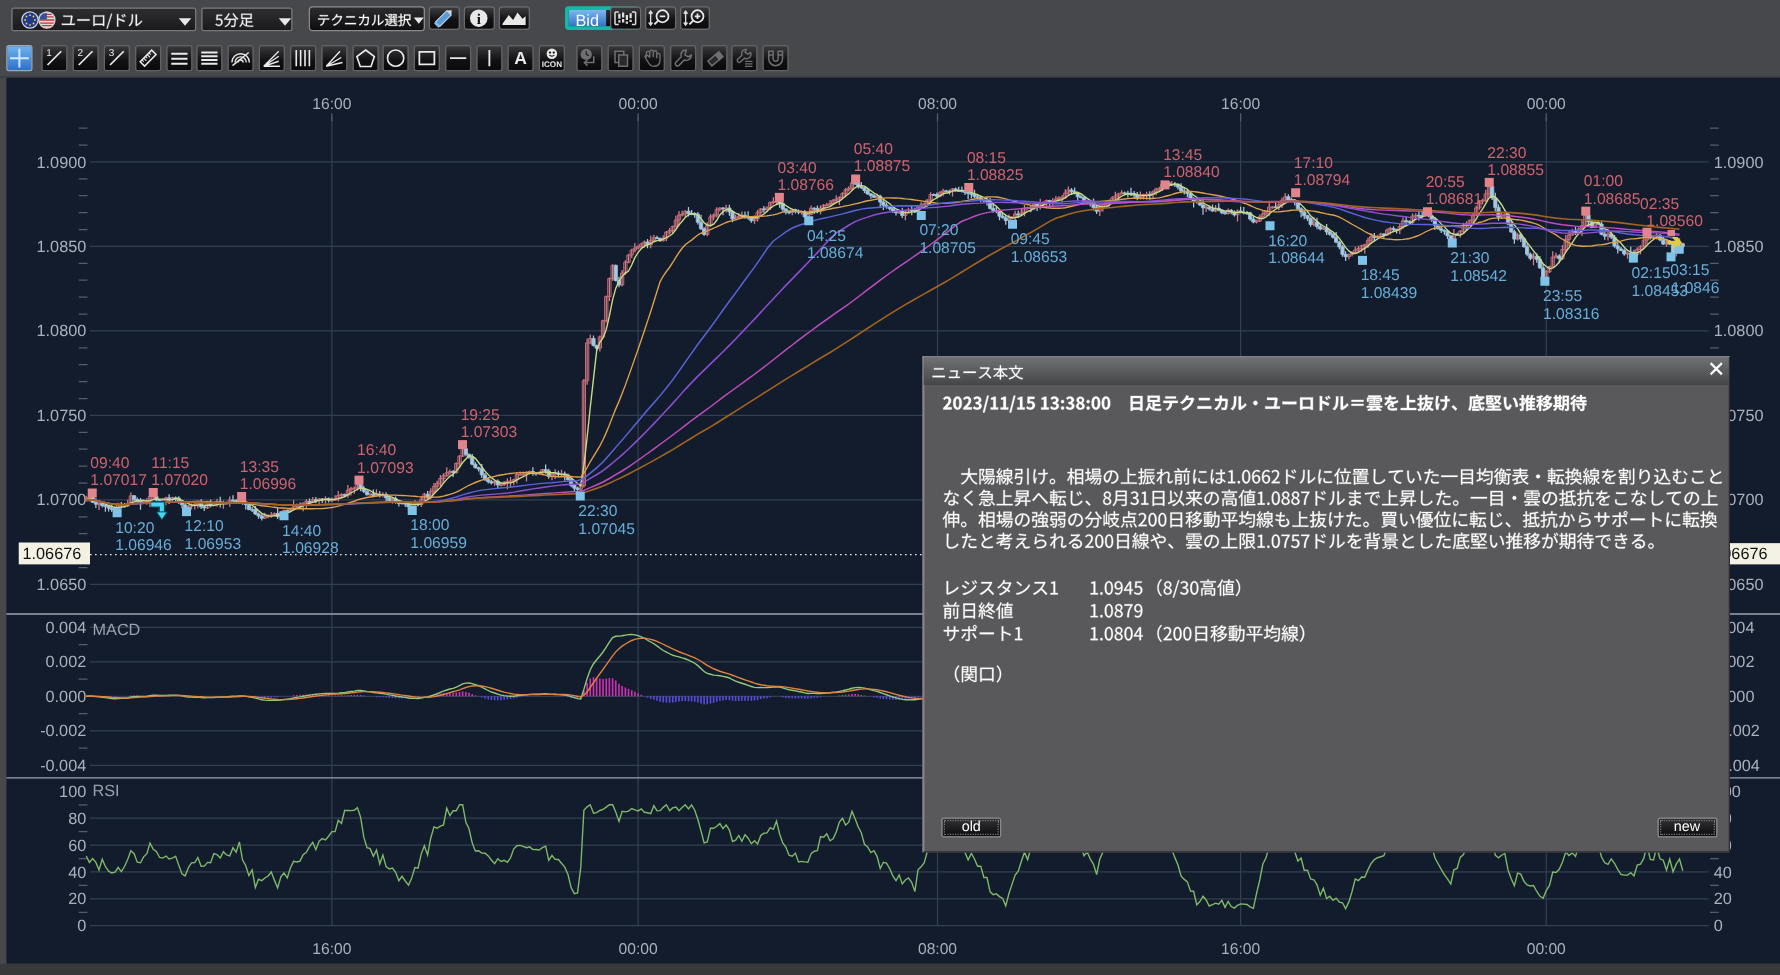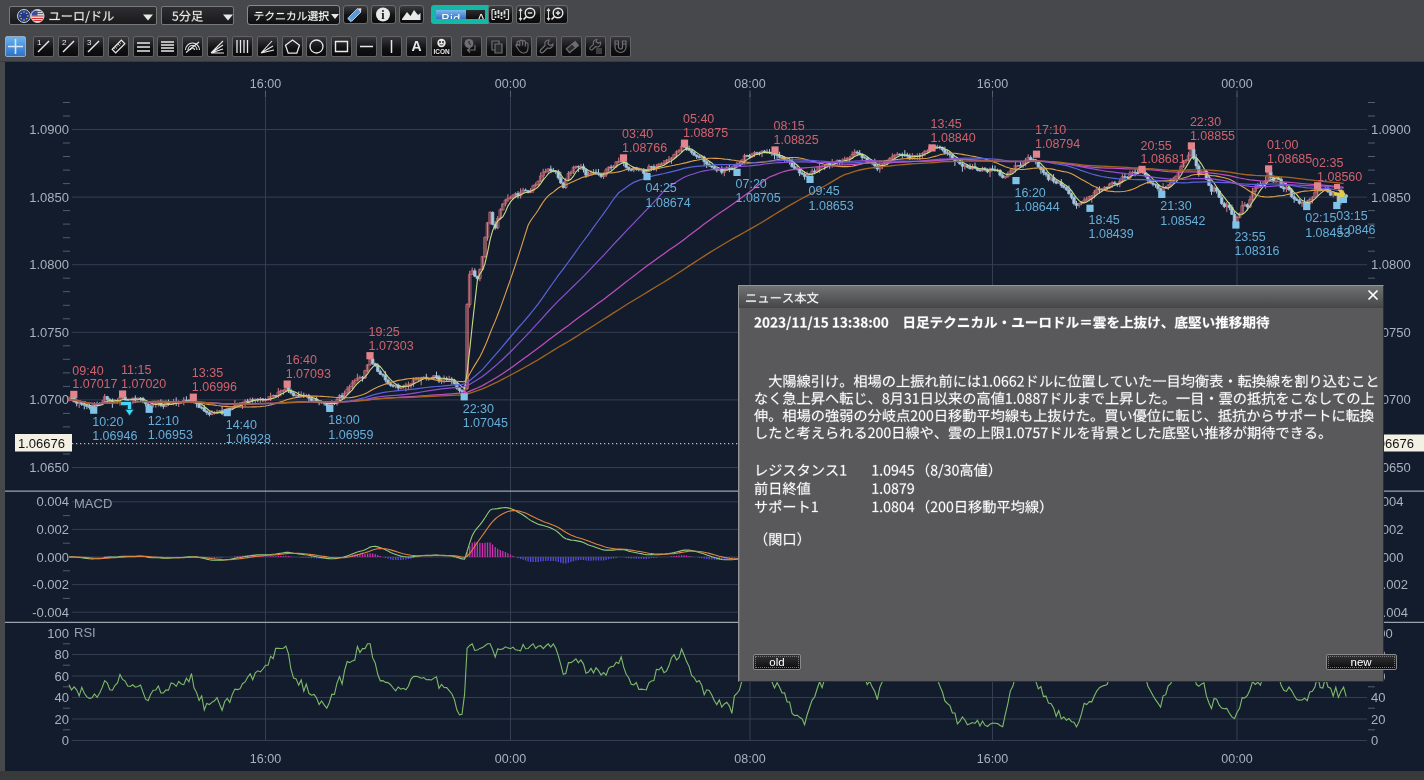--- a/index.html
+++ b/index.html
@@ -224,21 +224,21 @@
       <svg width="22.5" height="17" style="position:absolute;left:0;top:0">
         <circle cx="11" cy="8.5" r="7" fill="#e8e8e8"></circle>
         <text x="11" y="13" font-family="Liberation Serif" font-size="12" font-weight="bold" fill="#111" text-anchor="middle">i</text>
       </svg>
     </div>
     <div style="position:absolute;left:399.0px;top:4.5px;width:24.5px;height:19px;background:linear-gradient(#3c3c3e,#131315 55%,#0b0b0d);border:1px solid #6a6a6c;border-radius:3px;box-sizing:border-box">
       <svg width="22.5" height="17" style="position:absolute;left:0;top:0">
         <path d="M2 13L7 6l3.5 4L14 4l4 5 2.5-2v7H2z" fill="#e8e8e8"></path>
       </svg>
     </div>
-    <div style="position:absolute;left:431px;top:4.5px;width:59px;height:19px;border:5px solid #14b8a6;border-radius:3px;box-sizing:border-box;overflow:hidden">
+    <div style="position:absolute;left:452px;top:4.5px;width:59px;height:19px;border:3px solid #14b8a6;border-radius:3px;box-sizing:border-box;overflow:hidden">
       <div style="position:absolute;left:0;top:0;width:29.5px;height:100%;background:linear-gradient(#7db8ef,#3272c4);color:#fff;font:13px 'Liberation Sans';text-align:center;line-height:17px">Bid</div>
       <div style="position:absolute;left:29.5px;top:0;width:44px;height:100%;background:linear-gradient(#2c2c2e,#0e0e10);color:#fff;font:13px 'Liberation Sans';text-align:center;line-height:17px">Ask</div>
     </div>
     <div style="position:absolute;left:488.3px;top:4.5px;width:24.5px;height:19px;background:linear-gradient(#3c3c3e,#131315 55%,#0b0b0d);border:1px solid #6a6a6c;border-radius:3px;box-sizing:border-box">
       <svg width="22.5" height="17" style="position:absolute;left:0;top:0">
         <path d="M3 3.5h3M3 13.5h3M19.5 3.5h-3M19.5 13.5h-3" stroke="#ddd" stroke-width="1.2"></path>
         <path d="M3 3.5v10M19.5 3.5v10" stroke="#ddd" stroke-width="1.2"></path>
         <path d="M6.5 5v7M9.5 4v8M12.5 6v7M15.5 4.5v7" stroke="#ddd" stroke-width="1.8" stroke-dasharray="4,1.2"></path>
       </svg>
     </div>
@@ -416,14 +416,14 @@
       <path d="M872.5 475.5H878.3V474.4H876.2V465.1H875.2C874.6 465.4 873.9 465.7 873 465.8V466.7H874.9V474.4H872.5Z M881.2 475.7C881.7 475.7 882.1 475.3 882.1 474.7C882.1 474.1 881.7 473.7 881.2 473.7C880.6 473.7 880.2 474.1 880.2 474.7C880.2 475.3 880.6 475.7 881.2 475.7Z M887.1 475.7C889 475.7 890.3 473.9 890.3 470.3C890.3 466.7 889 464.9 887.1 464.9C885.1 464.9 883.8 466.7 883.8 470.3C883.8 473.9 885.1 475.7 887.1 475.7ZM887.1 474.6C885.9 474.6 885.1 473.3 885.1 470.3C885.1 467.2 885.9 465.9 887.1 465.9C888.3 465.9 889.1 467.2 889.1 470.3C889.1 473.3 888.3 474.6 887.1 474.6Z M894.3 475.7C896.3 475.7 898.1 474.1 898.1 469.8C898.1 466.5 896.6 464.9 894.6 464.9C893 464.9 891.6 466.3 891.6 468.3C891.6 470.4 892.8 471.6 894.5 471.6C895.4 471.6 896.3 471.1 896.9 470.3C896.8 473.5 895.6 474.6 894.3 474.6C893.6 474.6 893 474.3 892.5 473.8L891.8 474.6C892.4 475.2 893.2 475.7 894.3 475.7ZM896.9 469.2C896.2 470.2 895.4 470.6 894.7 470.6C893.5 470.6 892.9 469.7 892.9 468.3C892.9 466.9 893.6 465.9 894.6 465.9C896 465.9 896.7 467.1 896.9 469.2Z M903.7 475.5H904.9V472.6H906.3V471.6H904.9V465.1H903.5L899.2 471.8V472.6H903.7ZM903.7 471.6H900.5L902.9 468C903.2 467.5 903.5 467 903.7 466.5H903.8C903.8 467 903.7 467.9 903.7 468.4Z M910.5 475.7C912.2 475.7 913.9 474.4 913.9 472.1C913.9 469.8 912.5 468.8 910.8 468.8C910.1 468.8 909.7 469 909.2 469.2L909.5 466.2H913.4V465.1H908.3L908 469.9L908.7 470.4C909.3 470 909.7 469.8 910.4 469.8C911.7 469.8 912.6 470.7 912.6 472.1C912.6 473.7 911.6 474.6 910.4 474.6C909.2 474.6 908.4 474.1 907.8 473.5L907.2 474.3C907.9 475 908.9 475.7 910.5 475.7Z" fill="#fff" stroke="#fff" stroke-width="0.25"></path>
       <path d="M925.9 470.1C925.9 472.9 927 475.1 928.7 476.9L929.5 476.4C927.9 474.7 926.9 472.6 926.9 470.1C926.9 467.6 927.9 465.5 929.5 463.8L928.7 463.3C927 465.1 925.9 467.3 925.9 470.1Z M934.2 475.7C936.1 475.7 937.4 474.5 937.4 473C937.4 471.6 936.6 470.8 935.7 470.3V470.2C936.3 469.7 937.1 468.8 937.1 467.7C937.1 466.1 936 464.9 934.2 464.9C932.6 464.9 931.4 466 931.4 467.6C931.4 468.7 932 469.5 932.8 470V470C931.8 470.5 930.9 471.5 930.9 472.9C930.9 474.5 932.2 475.7 934.2 475.7ZM934.9 469.8C933.7 469.4 932.5 468.8 932.5 467.6C932.5 466.6 933.2 465.9 934.2 465.9C935.3 465.9 936 466.7 936 467.7C936 468.5 935.6 469.2 934.9 469.8ZM934.2 474.7C932.9 474.7 932 473.9 932 472.8C932 471.8 932.6 471 933.4 470.4C934.9 471 936.2 471.6 936.2 473C936.2 474 935.4 474.7 934.2 474.7Z M938.2 478H939.2L943.4 464.2H942.5Z M947.4 475.7C949.2 475.7 950.7 474.6 950.7 472.7C950.7 471.3 949.8 470.4 948.5 470.1V470C949.6 469.6 950.4 468.8 950.4 467.5C950.4 465.9 949.1 464.9 947.3 464.9C946.1 464.9 945.2 465.4 944.4 466.1L945.1 467C945.7 466.4 946.5 466 947.3 466C948.4 466 949.1 466.6 949.1 467.6C949.1 468.7 948.3 469.6 946.2 469.6V470.6C948.6 470.6 949.4 471.4 949.4 472.7C949.4 473.9 948.5 474.6 947.3 474.6C946.1 474.6 945.3 474 944.7 473.4L944.1 474.3C944.7 475 945.8 475.7 947.4 475.7Z M955.5 475.7C957.4 475.7 958.7 473.9 958.7 470.3C958.7 466.7 957.4 464.9 955.5 464.9C953.5 464.9 952.2 466.7 952.2 470.3C952.2 473.9 953.5 475.7 955.5 475.7ZM955.5 474.6C954.3 474.6 953.5 473.3 953.5 470.3C953.5 467.2 954.3 465.9 955.5 465.9C956.7 465.9 957.5 467.2 957.5 470.3C957.5 473.3 956.7 474.6 955.5 474.6Z M963.7 467.4H969.3V468.8H963.7ZM962.7 466.7V469.6H970.3V466.7ZM965.9 463.6V464.9H960.3V465.9H972.7V464.9H967V463.6ZM961 470.5V476.6H962V471.4H971.1V475.3C971.1 475.5 971 475.6 970.8 475.6C970.5 475.6 969.7 475.6 968.8 475.6C969 475.9 969.1 476.3 969.2 476.6C970.3 476.6 971.1 476.6 971.6 476.4C972 476.3 972.1 476 972.1 475.4V470.5ZM964.7 473.1H968.3V474.5H964.7ZM963.8 472.3V476H964.7V475.3H969.2V472.3Z M981.7 469.9H985.3V471.1H981.7ZM981.7 471.9H985.3V473.1H981.7ZM981.7 468H985.3V469.1H981.7ZM980.7 467.2V473.9H986.4V467.2H983.3L983.5 466H987.2V465H983.6L983.7 463.6L982.6 463.6L982.5 465H978.6V466H982.4L982.3 467.2ZM978.4 467.9V476.6H979.4V475.9H987.2V475H979.4V467.9ZM977.4 463.6C976.6 465.8 975.2 467.9 973.8 469.3C974 469.5 974.3 470.1 974.4 470.3C974.9 469.8 975.4 469.2 975.9 468.6V476.6H976.9V467C977.5 466 978 465 978.4 463.9Z M992.1 470.1C992.1 467.3 991 465.1 989.3 463.3L988.5 463.8C990.1 465.5 991.1 467.6 991.1 470.1C991.1 472.6 990.1 474.7 988.5 476.4L989.3 476.9C991 475.1 992.1 472.9 992.1 470.1Z" fill="#fff" stroke="#fff" stroke-width="0.25"></path>
       <path d="M762.6 486.5V492.3H763.6V486.5ZM765.5 486.1V493.6C765.5 493.8 765.4 493.9 765.2 493.9C764.9 493.9 764.2 493.9 763.3 493.9C763.4 494.1 763.6 494.6 763.7 494.9C764.8 494.9 765.5 494.9 765.9 494.7C766.4 494.5 766.5 494.2 766.5 493.6V486.1ZM764.3 481.8C764 482.5 763.4 483.4 762.9 484.1H758.7L759.4 483.9C759.1 483.3 758.5 482.5 757.9 481.9L757 482.2C757.5 482.8 758 483.6 758.3 484.1H754.8V485.1H767.4V484.1H764.1C764.6 483.5 765 482.8 765.4 482.2ZM759.8 489.5V491H756.7V489.5ZM759.8 488.7H756.7V487.3H759.8ZM755.6 486.4V494.9H756.7V491.8H759.8V493.7C759.8 493.9 759.8 493.9 759.6 493.9C759.4 494 758.7 494 758 493.9C758.1 494.2 758.3 494.6 758.4 494.9C759.3 494.9 759.9 494.9 760.3 494.7C760.7 494.5 760.8 494.3 760.8 493.7V486.4Z M771.8 488.8H778.9V492.8H771.8ZM771.8 487.8V483.9H778.9V487.8ZM770.7 482.8V494.8H771.8V493.9H778.9V494.7H780V482.8Z M790.4 490.1C791.4 490.5 792.6 491.2 793.3 491.7L793.9 491C793.3 490.5 792.1 489.8 791 489.4ZM788.8 492.7C790.8 493.3 793.1 494.3 794.4 495L795 494.2C793.7 493.5 791.4 492.5 789.5 492ZM786.6 490.1C787 491 787.4 492.1 787.5 492.8L788.3 492.5C788.2 491.8 787.8 490.7 787.4 489.9ZM783.7 490C783.5 491.2 783.2 492.5 782.8 493.4C783 493.5 783.4 493.7 783.6 493.8C784.1 492.9 784.4 491.5 784.6 490.2ZM790.5 484.3H793.7C793.3 485.1 792.7 485.9 792 486.5C791.4 485.9 790.8 485.1 790.4 484.4ZM782.9 488.2 783 489.2 785.2 489.1V495H786.2V489L787.3 488.9C787.4 489.2 787.5 489.5 787.5 489.7L788.2 489.4C788.4 489.6 788.6 489.9 788.7 490C789.8 489.5 791 488.8 792 487.9C793.1 488.9 794.3 489.7 795.5 490.2C795.7 489.9 796 489.5 796.2 489.3C795 488.9 793.8 488.1 792.8 487.2C793.7 486.2 794.6 485.1 795.1 483.7L794.5 483.3L794.3 483.3H791.1C791.3 482.9 791.5 482.5 791.7 482L790.7 481.9C790.2 483.2 789.1 484.8 787.6 486C787.8 486.1 788.2 486.4 788.3 486.7C788.9 486.2 789.4 485.7 789.8 485.2C790.3 485.9 790.8 486.6 791.3 487.2C790.4 488 789.3 488.6 788.3 489.1C788 488.3 787.5 487.3 787 486.5L786.3 486.8C786.5 487.2 786.7 487.6 786.9 488.1L784.8 488.2C785.8 486.9 786.9 485.3 787.7 483.9L786.8 483.5C786.4 484.3 785.9 485.2 785.3 486C785.1 485.8 784.8 485.4 784.5 485.1C785 484.3 785.6 483.2 786.1 482.3L785.2 481.9C784.9 482.7 784.4 483.7 783.9 484.5L783.5 484.2L782.9 484.9C783.6 485.5 784.3 486.3 784.8 486.9C784.5 487.4 784.1 487.8 783.8 488.2Z M804.7 488.2H808.3V489.4H804.7ZM804.7 490.2H808.3V491.4H804.7ZM804.7 486.3H808.3V487.4H804.7ZM803.7 485.5V492.2H809.4V485.5H806.3L806.4 484.3H810.1V483.3H806.6L806.7 481.9L805.6 481.9L805.5 483.3H801.6V484.3H805.4L805.3 485.5ZM801.4 486.2V494.9H802.4V494.2H810.2V493.3H802.4V486.2ZM800.3 481.9C799.6 484.1 798.2 486.2 796.8 487.6C797 487.8 797.3 488.4 797.4 488.6C797.9 488.1 798.4 487.5 798.9 486.9V494.9H799.9V485.3C800.4 484.3 801 483.3 801.4 482.2Z" fill="#fff" stroke="#fff" stroke-width="0.25"></path>
       <path d="M872.5 493.8H878.3V492.7H876.2V483.4H875.2C874.6 483.7 873.9 484 873 484.1V485H874.9V492.7H872.5Z M881.2 494C881.7 494 882.1 493.6 882.1 493C882.1 492.4 881.7 492 881.2 492C880.6 492 880.2 492.4 880.2 493C880.2 493.6 880.6 494 881.2 494Z M887.1 494C889 494 890.3 492.2 890.3 488.6C890.3 485 889 483.2 887.1 483.2C885.1 483.2 883.8 485 883.8 488.6C883.8 492.2 885.1 494 887.1 494ZM887.1 492.9C885.9 492.9 885.1 491.6 885.1 488.6C885.1 485.5 885.9 484.2 887.1 484.2C888.3 484.2 889.1 485.5 889.1 488.6C889.1 491.6 888.3 492.9 887.1 492.9Z M895 494C896.9 494 898.2 492.8 898.2 491.3C898.2 489.9 897.4 489.1 896.5 488.6V488.5C897.1 488 897.9 487.1 897.9 486C897.9 484.4 896.8 483.2 895 483.2C893.4 483.2 892.2 484.3 892.2 485.9C892.2 487 892.8 487.8 893.6 488.3V488.3C892.6 488.8 891.7 489.8 891.7 491.2C891.7 492.8 893.1 494 895 494ZM895.7 488.1C894.5 487.7 893.3 487.1 893.3 485.9C893.3 484.9 894 484.2 895 484.2C896.1 484.2 896.8 485 896.8 486C896.8 486.8 896.4 487.5 895.7 488.1ZM895 493C893.8 493 892.8 492.2 892.8 491.1C892.8 490.1 893.4 489.3 894.2 488.7C895.7 489.3 897 489.9 897 491.3C897 492.3 896.2 493 895 493Z M901.7 493.8H903.1C903.2 489.7 903.7 487.3 906.1 484.2V483.4H899.6V484.5H904.6C902.6 487.3 901.9 489.9 901.7 493.8Z M910.1 494C912.1 494 913.9 492.4 913.9 488.1C913.9 484.8 912.4 483.2 910.4 483.2C908.8 483.2 907.4 484.6 907.4 486.6C907.4 488.7 908.5 489.9 910.3 489.9C911.1 489.9 912 489.4 912.7 488.6C912.6 491.8 911.4 492.9 910.1 492.9C909.4 492.9 908.8 492.6 908.3 492.1L907.6 492.9C908.2 493.5 909 494 910.1 494ZM912.7 487.5C912 488.5 911.2 488.9 910.5 488.9C909.2 488.9 908.6 488 908.6 486.6C908.6 485.2 909.4 484.2 910.4 484.2C911.7 484.2 912.5 485.4 912.7 487.5Z" fill="#fff" stroke="#fff" stroke-width="0.25"></path>
       <path d="M755 503.9V505.1C755.1 505.1 755.8 505.1 756.4 505.1H757.9V507.4C757.9 507.9 757.9 508.5 757.8 508.7H759.1C759.1 508.5 759 507.9 759 507.4V505.1H763.1V505.7C763.1 509.6 761.8 510.9 759.2 511.9L760.2 512.8C763.4 511.3 764.2 509.4 764.2 505.6V505.1H765.8C766.4 505.1 766.9 505.1 767.1 505.1V503.9C766.9 503.9 766.4 504 765.8 504H764.2V502.2C764.2 501.7 764.3 501.2 764.3 501.1H763C763 501.2 763.1 501.7 763.1 502.2V504H759V502.2C759 501.7 759.1 501.3 759.1 501.1H757.8C757.9 501.5 757.9 501.9 757.9 502.2V504H756.4C755.8 504 755.1 503.9 755 503.9Z M778.9 501.6C778.9 501.1 779.3 500.7 779.8 500.7C780.3 500.7 780.7 501.1 780.7 501.6C780.7 502.1 780.3 502.5 779.8 502.5C779.3 502.5 778.9 502.1 778.9 501.6ZM778.3 501.6C778.3 502.5 779 503.2 779.8 503.2C780.7 503.2 781.4 502.5 781.4 501.6C781.4 500.8 780.7 500 779.8 500C779 500 778.3 500.8 778.3 501.6ZM772.8 506.9 771.8 506.4C771.2 507.6 770 509.2 769.1 510.1L770 510.8C770.8 509.9 772.2 508.1 772.8 506.9ZM778.7 506.4 777.7 506.9C778.5 507.8 779.6 509.6 780.1 510.7L781.2 510.1C780.6 509.1 779.5 507.3 778.7 506.4ZM769.5 503.6V504.7C769.9 504.7 770.3 504.7 770.7 504.7H774.7V504.8C774.7 505.5 774.7 510.3 774.7 511.1C774.6 511.5 774.5 511.6 774.1 511.6C773.7 511.6 773.1 511.6 772.5 511.5L772.6 512.6C773.1 512.7 774 512.7 774.6 512.7C775.4 512.7 775.8 512.3 775.8 511.6C775.8 510.6 775.8 506 775.8 504.8V504.7H779.6C779.9 504.7 780.3 504.7 780.7 504.7V503.6C780.4 503.6 779.9 503.6 779.6 503.6H775.8V502.2C775.8 501.9 775.9 501.4 775.9 501.2H774.6C774.6 501.4 774.7 501.8 774.7 502.2V503.6H770.7C770.3 503.6 769.9 503.6 769.5 503.6Z M783.8 506V507.3C784.3 507.3 785 507.3 785.8 507.3C786.9 507.3 792.6 507.3 793.6 507.3C794.3 507.3 794.9 507.3 795.1 507.3V506C794.8 506 794.3 506 793.6 506C792.6 506 786.9 506 785.8 506C785 506 784.3 506 783.8 506Z M801.4 510.9C801.4 511.4 801.4 512.1 801.3 512.5H802.7C802.6 512.1 802.6 511.3 802.6 510.9L802.6 506.2C804.1 506.7 806.6 507.6 808.1 508.5L808.6 507.2C807.1 506.5 804.4 505.5 802.6 504.9V502.6C802.6 502.2 802.6 501.5 802.7 501.1H801.3C801.4 501.5 801.4 502.2 801.4 502.6C801.4 503.8 801.4 510.1 801.4 510.9Z M812 512.1H817.8V511H815.7V501.7H814.7C814.1 502 813.4 502.3 812.5 502.4V503.3H814.4V511H812Z" fill="#fff" stroke="#fff" stroke-width="0.25"></path>
       <path d="M872.5 512.1H878.3V511H876.2V501.7H875.2C874.6 502 873.9 502.3 873 502.4V503.3H874.9V511H872.5Z M881.2 512.3C881.7 512.3 882.1 511.9 882.1 511.3C882.1 510.7 881.7 510.3 881.2 510.3C880.6 510.3 880.2 510.7 880.2 511.3C880.2 511.9 880.6 512.3 881.2 512.3Z M887.1 512.3C889 512.3 890.3 510.5 890.3 506.9C890.3 503.3 889 501.5 887.1 501.5C885.1 501.5 883.8 503.3 883.8 506.9C883.8 510.5 885.1 512.3 887.1 512.3ZM887.1 511.2C885.9 511.2 885.1 509.9 885.1 506.9C885.1 503.8 885.9 502.5 887.1 502.5C888.3 502.5 889.1 503.8 889.1 506.9C889.1 509.9 888.3 511.2 887.1 511.2Z M895 512.3C896.9 512.3 898.2 511.1 898.2 509.6C898.2 508.2 897.4 507.4 896.5 506.9V506.8C897.1 506.3 897.9 505.4 897.9 504.3C897.9 502.7 896.8 501.5 895 501.5C893.4 501.5 892.2 502.6 892.2 504.2C892.2 505.3 892.8 506.1 893.6 506.6V506.6C892.6 507.1 891.7 508.1 891.7 509.5C891.7 511.1 893.1 512.3 895 512.3ZM895.7 506.4C894.5 506 893.3 505.4 893.3 504.2C893.3 503.2 894 502.5 895 502.5C896.1 502.5 896.8 503.3 896.8 504.3C896.8 505.1 896.4 505.8 895.7 506.4ZM895 511.3C893.8 511.3 892.8 510.5 892.8 509.4C892.8 508.4 893.4 507.6 894.2 507C895.7 507.6 897 508.2 897 509.6C897 510.6 896.2 511.3 895 511.3Z M902.8 512.3C904.8 512.3 906.1 510.5 906.1 506.9C906.1 503.3 904.8 501.5 902.8 501.5C900.9 501.5 899.6 503.3 899.6 506.9C899.6 510.5 900.9 512.3 902.8 512.3ZM902.8 511.2C901.7 511.2 900.9 509.9 900.9 506.9C900.9 503.8 901.7 502.5 902.8 502.5C904 502.5 904.8 503.8 904.8 506.9C904.8 509.9 904 511.2 902.8 511.2Z M911.6 512.1H912.8V509.2H914.2V508.2H912.8V501.7H911.4L907.1 508.4V509.2H911.6ZM911.6 508.2H908.4L910.8 504.6C911.1 504.1 911.4 503.6 911.6 503.1H911.7C911.6 503.6 911.6 504.5 911.6 505Z" fill="#fff" stroke="#fff" stroke-width="0.25"></path>
       <path d="M925.9 506.7C925.9 509.5 927 511.7 928.7 513.5L929.5 513C927.9 511.3 926.9 509.2 926.9 506.7C926.9 504.2 927.9 502.1 929.5 500.4L928.7 499.9C927 501.7 925.9 503.9 925.9 506.7Z M930.8 512.1H937.4V511H934.5C934 511 933.3 511 932.8 511.1C935.2 508.8 936.9 506.6 936.9 504.6C936.9 502.7 935.7 501.5 933.8 501.5C932.5 501.5 931.6 502.1 930.8 503L931.5 503.8C932.1 503.1 932.8 502.6 933.7 502.6C935 502.6 935.6 503.4 935.6 504.6C935.6 506.4 934.1 508.5 930.8 511.3Z M942 512.3C944 512.3 945.3 510.5 945.3 506.9C945.3 503.3 944 501.5 942 501.5C940 501.5 938.8 503.3 938.8 506.9C938.8 510.5 940 512.3 942 512.3ZM942 511.2C940.9 511.2 940 509.9 940 506.9C940 503.8 940.9 502.5 942 502.5C943.2 502.5 944 503.8 944 506.9C944 509.9 943.2 511.2 942 511.2Z M949.9 512.3C951.9 512.3 953.1 510.5 953.1 506.9C953.1 503.3 951.9 501.5 949.9 501.5C947.9 501.5 946.7 503.3 946.7 506.9C946.7 510.5 947.9 512.3 949.9 512.3ZM949.9 511.2C948.7 511.2 947.9 509.9 947.9 506.9C947.9 503.8 948.7 502.5 949.9 502.5C951.1 502.5 951.9 503.8 951.9 506.9C951.9 509.9 951.1 511.2 949.9 511.2Z M957.4 507.1H964.5V511.1H957.4ZM957.4 506.1V502.2H964.5V506.1ZM956.3 501.1V513.1H957.4V512.2H964.5V513H965.7V501.1Z M976.7 502.3H979.6C979.2 503 978.6 503.7 978 504.2C977.5 503.8 976.8 503.2 976.2 502.8ZM977.2 500.2C976.5 501.3 975.3 502.5 973.5 503.4C973.8 503.6 974.1 503.9 974.2 504.2C974.7 503.9 975.1 503.7 975.5 503.4C976.1 503.8 976.8 504.3 977.3 504.8C976.2 505.5 975 506 973.8 506.3C974 506.5 974.2 506.9 974.3 507.2C977.2 506.4 979.9 504.7 981 501.7L980.3 501.4L980.1 501.4H977.5C977.8 501.1 978 500.7 978.2 500.4ZM977.4 507.8H980.3C979.9 508.6 979.3 509.4 978.6 510C978.1 509.5 977.3 508.9 976.6 508.5C976.9 508.3 977.1 508 977.4 507.8ZM977.9 505.5C977.2 506.8 975.8 508.2 973.7 509.2C973.9 509.3 974.2 509.7 974.4 509.9C974.9 509.6 975.4 509.4 975.8 509.1C976.5 509.5 977.3 510.1 977.8 510.6C976.6 511.5 975.1 512 973.5 512.3C973.7 512.6 973.9 513 974 513.2C977.5 512.5 980.5 510.7 981.7 507.1L981 506.8L980.8 506.9H978.2C978.5 506.5 978.8 506.1 979 505.7ZM973.2 500.4C972.1 500.9 970.2 501.3 968.7 501.5C968.8 501.8 968.9 502.1 969 502.3C969.6 502.3 970.3 502.1 971.1 502V504.2H968.7V505.2H970.9C970.3 506.8 969.4 508.6 968.4 509.7C968.6 509.9 968.9 510.3 969 510.6C969.7 509.8 970.5 508.4 971.1 506.9V513.2H972.1V507.1C972.6 507.7 973.2 508.5 973.4 508.8L974 508C973.8 507.7 972.5 506.4 972.1 506.1V505.2H973.9V504.2H972.1V501.7C972.8 501.6 973.4 501.4 973.9 501.2Z M991.5 500.4C991.5 501.4 991.5 502.5 991.5 503.5H989.8V504.5H991.5C991.4 507.2 991 509.5 989.8 511.2V511.1L986.9 511.4V510.3H989.7V509.4H986.9V508.6H989.7V504.3H986.9V503.4H989.9V502.6H986.9V501.5C987.9 501.4 988.9 501.3 989.7 501.1L989.2 500.3C987.7 500.7 985.1 500.9 983 501C983.1 501.2 983.2 501.6 983.3 501.8C984.1 501.8 985 501.7 985.9 501.6V502.6H982.8V503.4H985.9V504.3H983.3V508.6H985.9V509.4H983.2V510.3H985.9V511.5L982.8 511.8L983 512.7C984.6 512.6 986.8 512.3 989 512C988.8 512.2 988.6 512.4 988.4 512.5C988.6 512.7 989 513.1 989.1 513.3C991.7 511.4 992.3 508.3 992.5 504.5H994.5C994.4 509.7 994.2 511.6 993.9 512C993.7 512.2 993.6 512.2 993.4 512.2C993.1 512.2 992.5 512.2 991.8 512.1C991.9 512.4 992.1 512.9 992.1 513.2C992.8 513.2 993.4 513.2 993.8 513.2C994.3 513.1 994.5 513 994.8 512.6C995.3 512 995.4 510 995.6 504C995.6 503.9 995.6 503.5 995.6 503.5H992.5C992.6 502.5 992.6 501.4 992.6 500.4ZM984.1 506.8H985.9V507.8H984.1ZM986.9 506.8H988.8V507.8H986.9ZM984.1 505.1H985.9V506.1H984.1ZM986.9 505.1H988.8V506.1H986.9Z M998.9 503.2C999.5 504.2 1000 505.6 1000.2 506.4L1001.2 506.1C1001 505.3 1000.4 503.9 999.9 502.9ZM1007.2 502.8C1006.8 503.8 1006.2 505.3 1005.6 506.2L1006.5 506.5C1007.1 505.6 1007.8 504.3 1008.3 503.1ZM997.2 507.2V508.2H1003V513.2H1004.1V508.2H1009.9V507.2H1004.1V502.2H1009.1V501.1H997.9V502.2H1003V507.2Z M1016.9 505.4V506.4H1021.3V505.4ZM1016.2 510 1016.6 511C1018 510.5 1019.9 509.7 1021.6 509L1021.4 508.1C1019.5 508.8 1017.5 509.6 1016.2 510ZM1017.8 500.2C1017.3 502.2 1016.4 504.1 1015.2 505.3C1015.5 505.5 1015.9 505.8 1016.1 506C1016.7 505.3 1017.2 504.5 1017.7 503.6H1022.9C1022.8 509.3 1022.5 511.5 1022.1 512C1021.9 512.2 1021.7 512.2 1021.5 512.2C1021.1 512.2 1020.2 512.2 1019.3 512.1C1019.5 512.4 1019.6 512.9 1019.6 513.2C1020.5 513.3 1021.4 513.3 1021.9 513.2C1022.4 513.2 1022.7 513.1 1023 512.6C1023.6 511.9 1023.8 509.7 1024 503.1C1024 502.9 1024 502.5 1024 502.5H1018.2C1018.5 501.8 1018.7 501.1 1018.9 500.4ZM1011.1 509.8 1011.5 510.9C1012.8 510.3 1014.6 509.6 1016.2 508.9L1016 507.9L1014.2 508.6V504.5H1015.9V503.5H1014.2V500.3H1013.2V503.5H1011.4V504.5H1013.2V509C1012.4 509.3 1011.7 509.6 1011.1 509.8Z M1032.1 504.5H1036.9V505.8H1032.1ZM1032.1 502.5H1036.9V503.7H1032.1ZM1029 508.5C1029.4 509.3 1029.7 510.4 1029.7 511L1030.6 510.8C1030.5 510.1 1030.2 509.1 1029.8 508.3ZM1026.1 508.3C1025.9 509.5 1025.7 510.8 1025.2 511.7C1025.4 511.8 1025.9 511.9 1026 512.1C1026.5 511.2 1026.8 509.8 1027 508.4ZM1031.1 501.6V506.7H1034V512.1C1034 512.2 1033.9 512.3 1033.7 512.3C1033.6 512.3 1033 512.3 1032.4 512.3C1032.5 512.6 1032.6 513 1032.7 513.2C1033.5 513.2 1034.1 513.2 1034.5 513.1C1034.8 512.9 1034.9 512.6 1034.9 512.1V509.2C1035.5 510.5 1036.5 511.9 1038 512.7C1038.2 512.4 1038.5 512 1038.7 511.8C1037.6 511.3 1036.8 510.6 1036.2 509.7C1036.9 509.2 1037.7 508.5 1038.4 507.9L1037.5 507.3C1037.1 507.8 1036.4 508.5 1035.8 509C1035.4 508.3 1035.1 507.5 1034.9 506.8V506.7H1037.9V501.6H1034.5C1034.8 501.3 1035 500.8 1035.2 500.4L1034 500.2C1033.9 500.6 1033.6 501.2 1033.4 501.6ZM1030.6 507.9V508.8H1032.5C1032 510.3 1031.1 511.3 1029.9 511.9C1030.1 512.1 1030.5 512.4 1030.6 512.7C1032 511.8 1033.1 510.4 1033.6 508.1L1033.1 507.9L1032.9 507.9ZM1025.2 506.4 1025.4 507.4 1027.6 507.3V513.2H1028.5V507.2L1029.7 507.1C1029.8 507.5 1029.9 507.8 1030 508.1L1030.8 507.7C1030.6 506.9 1030 505.7 1029.4 504.7L1028.7 505C1028.9 505.4 1029.1 505.8 1029.3 506.2L1027.3 506.3C1028.2 505.1 1029.3 503.5 1030.1 502.2L1029.2 501.8C1028.8 502.6 1028.3 503.5 1027.7 504.4C1027.5 504.1 1027.2 503.8 1026.9 503.5C1027.5 502.7 1028.1 501.5 1028.6 500.5L1027.6 500.2C1027.3 501 1026.8 502 1026.4 502.9L1025.9 502.5L1025.4 503.1C1026 503.8 1026.7 504.6 1027.1 505.2C1026.8 505.6 1026.5 506.1 1026.2 506.4Z M1043.4 506.7C1043.4 503.9 1042.3 501.7 1040.5 499.9L1039.7 500.4C1041.3 502.1 1042.3 504.2 1042.3 506.7C1042.3 509.2 1041.3 511.3 1039.7 513L1040.5 513.5C1042.3 511.7 1043.4 509.5 1043.4 506.7Z" fill="#fff" stroke="#fff" stroke-width="0.25"></path>
       <path d="M763.9 539.1C763.9 541.9 765 544.1 766.7 545.9L767.5 545.4C765.9 543.7 764.9 541.6 764.9 539.1C764.9 536.6 765.9 534.5 767.5 532.8L766.7 532.3C765 534.1 763.9 536.3 763.9 539.1Z M780.7 533.2H775.9V537.8H780.2V544.4C780.2 544.6 780.1 544.6 779.9 544.6L778.6 544.6C778.7 544.4 778.9 544.3 779 544.1C777.5 543.9 776.5 543.2 775.9 542.1H779V541.3H775.7V541.2V540.2H778.8V539.4H777.1L777.8 538.3L776.9 538C776.7 538.4 776.4 539 776.2 539.4H774.3C774.2 539 773.9 538.4 773.5 538L772.7 538.2C773 538.6 773.2 539 773.4 539.4H771.8V540.2H774.7V541.2V541.3H771.6V542.1H774.5C774.2 542.9 773.5 543.7 771.5 544.3C771.7 544.4 771.9 544.8 772.1 545C774 544.4 774.9 543.6 775.3 542.8C776 543.8 777 544.6 778.4 544.9L778.6 544.7C778.7 545 778.8 545.4 778.8 545.6C779.7 545.6 780.4 545.6 780.7 545.5C781.1 545.3 781.2 545 781.2 544.4V533.2ZM773.6 535.8V537H770.5V535.8ZM773.6 535.1H770.5V534H773.6ZM780.2 535.8V537H776.9V535.8ZM780.2 535.1H776.9V534H780.2ZM769.5 533.2V545.7H770.5V537.8H774.6V533.2Z M784.2 534.1V545.3H785.3V544.1H793.7V545.2H794.8V534.1ZM785.3 543V535.1H793.7V543Z M800.9 539.1C800.9 536.3 799.8 534.1 798.1 532.3L797.3 532.8C798.9 534.5 799.9 536.6 799.9 539.1C799.9 541.6 798.9 543.7 797.3 545.4L798.1 545.9C799.8 544.1 800.9 541.9 800.9 539.1Z" fill="#fff" stroke="#fff" stroke-width="0.25"></path>
     </svg>
     <div style="position:absolute;left:753px;top:654px;width:48px;height:16px;background:linear-gradient(#323234,#0c0c0e);border:1px solid #8a8a8c;border-radius:2px;box-sizing:border-box;outline:1px dotted #777;outline-offset:-3px;color:#fff;font:11.5px 'Liberation Sans';text-align:center;line-height:14px">old</div>
-    <div style="position:absolute;left:1325.6px;top:654px;width:71px;height:16px;background:linear-gradient(#323234,#0c0c0e);border:1px solid #8a8a8c;border-radius:2px;box-sizing:border-box;outline:1px dotted #777;outline-offset:-3px;color:#fff;font:11.5px 'Liberation Sans';text-align:center;line-height:14px">new</div>
+    <div style="position:absolute;left:1325.6px;top:654px;width:48px;height:16px;background:linear-gradient(#323234,#0c0c0e);border:1px solid #8a8a8c;border-radius:2px;box-sizing:border-box;outline:1px dotted #777;outline-offset:-3px;color:#fff;font:11.5px 'Liberation Sans';text-align:center;line-height:14px">new</div>
 <div style="position:absolute;left:0;top:771px;width:1424px;height:9px;background:#38393b"></div>
 </div>
 </body></html>

